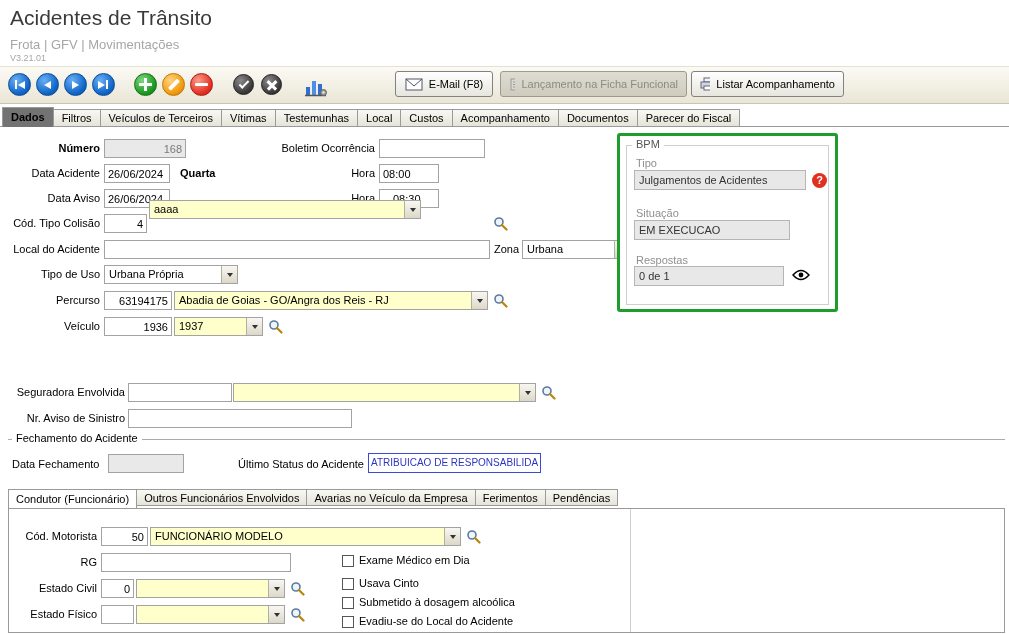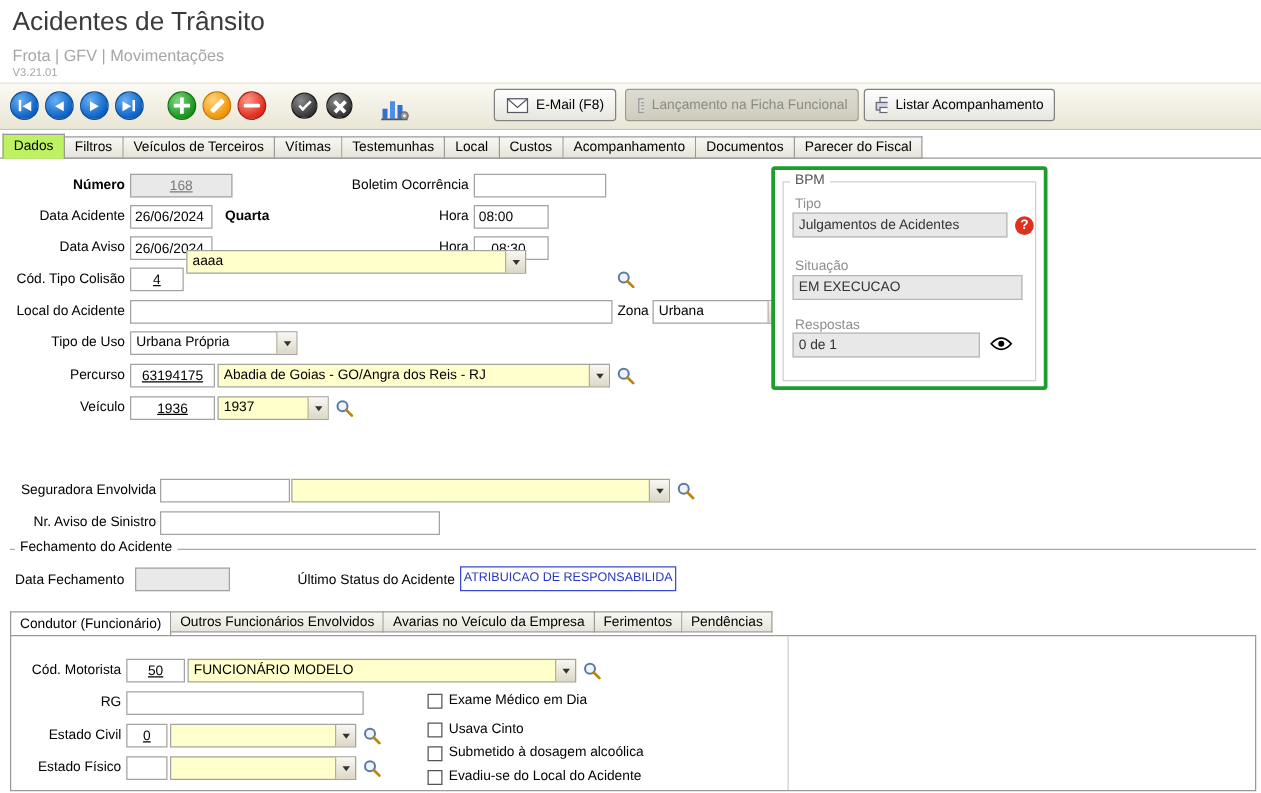--- a/index.html
+++ b/index.html
@@ -39,40 +39,40 @@
           background:linear-gradient(#ffffff,#e6e5dd); display:flex; align-items:center;
           justify-content:center; gap:6px; font-size:11px; padding:0 8px; cursor:pointer; white-space:nowrap; }
   .tbtn.disabled { background:linear-gradient(#dedcd2,#cfccbe); color:#8b8b85; border-color:#9d9b90; cursor:default; }
   .chartbtn { position:absolute; left:303px; top:74px; width:26px; height:24px; display:flex; align-items:center; justify-content:center; cursor:pointer; }
 
   
   .tabbar { position:absolute; left:2px; top:107px; height:20px; display:flex; align-items:flex-end; z-index:2; }
   .tab { height:18px; line-height:17px; padding:0 8px; border:1px solid #9a9a9a; border-left:none;
          background:linear-gradient(#f8f8f4,#e6e4d8); cursor:pointer; white-space:nowrap; }
   .tab:first-child { border-left:1px solid #9a9a9a; }
-  .tab.active { height:20px; line-height:19px; background:#bef264; border-bottom:none; font-weight:normal; }
+  .tab.active { height:20px; line-height:19px; background:#737373; border-bottom:none; font-weight:bold; }
   .tabline { position:absolute; left:0; top:126px; width:1009px; border-top:1px solid #9a9a9a; z-index:1; }
 
   .subtabbar { position:absolute; left:8px; top:489px; height:19px; display:flex; align-items:flex-start; z-index:3; }
   .subtab { height:17px; line-height:16px; padding:0 7px; border:1px solid #9a9a9a; border-left:none;
             background:linear-gradient(#f8f8f4,#e6e4d8); cursor:pointer; white-space:nowrap; }
   .subtab:first-child { border-left:1px solid #9a9a9a; }
   .subtab.active { height:19px; line-height:18px; background:#fff; border-bottom:none; }
   .subpanel { position:absolute; left:8px; top:508px; width:997px; height:125px; border:1px solid #9a9a9a; background:#fff; z-index:1; }
   .vdivider { position:absolute; left:630px; top:509px; width:1px; height:123px; background:#cfcfcf; z-index:2; }
 
   
   .lbl { position:absolute; font-size:11px; height:19px; line-height:19px; white-space:nowrap; z-index:4; }
   .r { text-align:right; }
   .b { font-weight:bold; }
   .gray-lbl { color:#8f8f8f; }
   .field { position:absolute; height:19px; border:1px solid #a3a3a3; background:#fff;
            font-family:"Liberation Sans", sans-serif; font-size:11px; padding:0 3px; z-index:4; outline:none; }
   .field.dis { background:#e9e9e9; color:#7a7a7a; }
-  .field.num { text-align:center;text-decoration:underline; }
+  .field.num { text-align:right; }
   .combo { position:absolute; height:19px; border:1px solid #a3a3a3; background:#ffffcc; z-index:4; cursor:pointer; }
   .combo.white { background:#fff; }
   .combo .txt { position:absolute; left:4px; right:18px; top:0; bottom:0; line-height:17px; overflow:hidden; white-space:nowrap; }
   .combo .arrow { position:absolute; right:0; top:0; bottom:0; width:16px;
                   background:linear-gradient(#f8f7f2,#dcd8c8); border-left:1px solid #b3afa0;
                   display:flex; align-items:center; justify-content:center; }
   .dtri { width:0; height:0; border-left:3.5px solid transparent; border-right:3.5px solid transparent; border-top:4.5px solid #333; }
   .lookup { position:absolute; width:16px; height:16px; z-index:4; cursor:pointer; }
 
   
@@ -265,21 +265,21 @@
       </svg>
   </span>
 
   <div class="bpm">
     <div class="bpm-inner"></div>
     <div class="bpm-legend">BPM</div>
     <div class="lbl gray-lbl" style="left:16px; top:18px">Tipo</div>
     <div class="gfield" style="left:14px; top:34px; width:172px">Julgamentos de Acidentes</div>
     <div class="help-badge" style="left:192px; top:37px">?</div>
     <div class="lbl gray-lbl" style="left:16px; top:68px">Situação</div>
-    <div class="gfield" style="left:14px; top:84px; width:184px">EM EXECUCAO</div>
+    <div class="gfield" style="left:14px; top:84px; width:156px">EM EXECUCAO</div>
     <div class="lbl gray-lbl" style="left:16px; top:115px">Respostas</div>
     <div class="gfield" style="left:14px; top:130px; width:150px">0 de 1</div>
     <span class="eye" style="left:172px; top:133px">
       <svg width="18" height="12" viewBox="0 0 18 12">
           <path d="M1 6 Q9 -3 17 6 Q9 15 1 6 Z" fill="none" stroke="#000" stroke-width="1.4"></path>
           <circle cx="9" cy="6" r="2.4" fill="#000"></circle>
         </svg>
     </span>
   </div>
 

